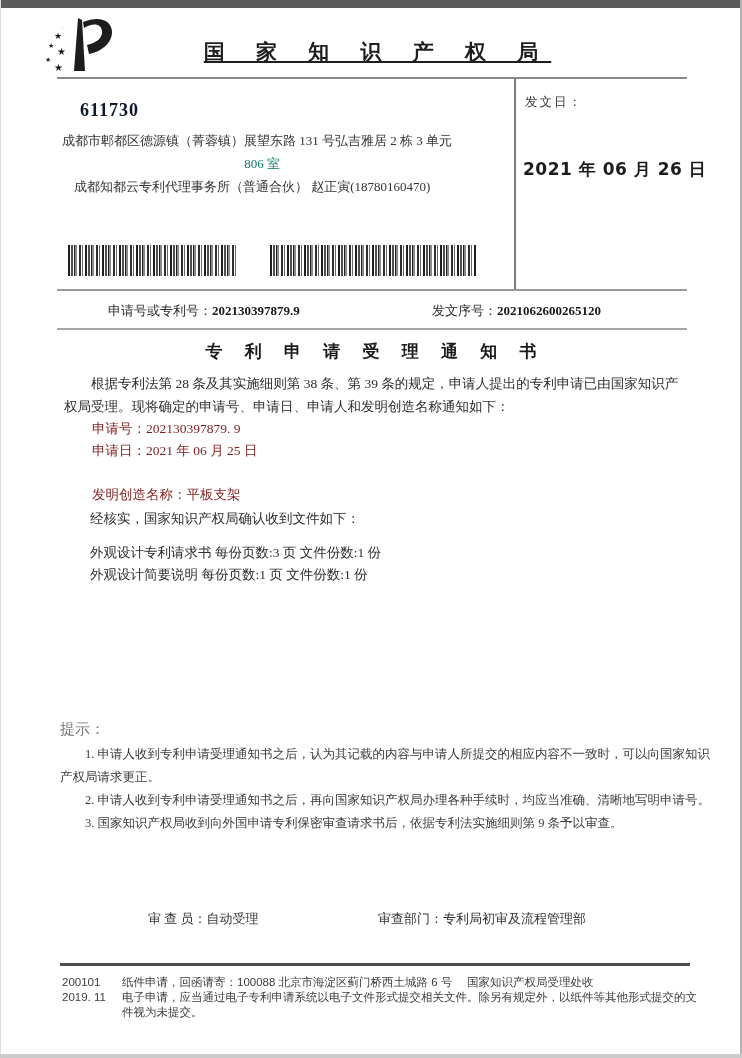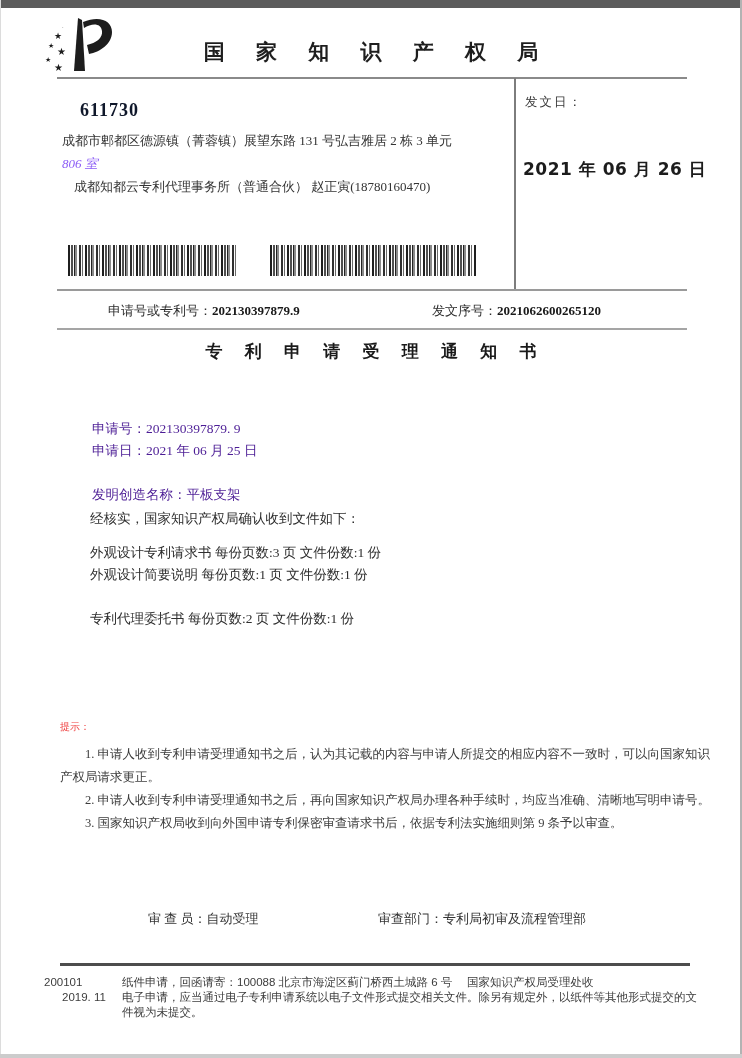--- a/index.html
+++ b/index.html
@@ -21,35 +21,36 @@
   .scan-bottom { position:absolute; left:0; bottom:0; width:742px; height:4px; background:#cccccc; }
 
   .abs { position: absolute; }
 
   .org-title {
     left: 0; top: 38px; width: 742px;
     text-align: center;
     font-size: 21px; font-weight: bold;
     letter-spacing: 13px; text-indent: 13px;
     color: #1e1e1e;
+    text-decoration: underline;
   }
   .rule { background: #8a8a8a; }
   .rule-top      { left: 57px; top: 77px;  width: 630px; height: 2px; }
   .rule-mid1     { left: 57px; top: 289px; width: 630px; height: 2px; background:#9a9a9a; }
   .rule-mid2     { left: 57px; top: 328px; width: 630px; height: 1.5px; background:#a5a5a5; }
   .vline-datebox { left: 514px; top: 78px; width: 2px; height: 212px; background:#7d7d7d; }
 
   .date-label { left: 525px; top: 94px;  font-size: 12.5px; color:#3a3a3a; letter-spacing:2px;}
   .date-value { left: 523px; top: 158px; font-size: 17px; font-weight: 600;
                 font-family: "DejaVu Sans", sans-serif; letter-spacing: 0.5px; color:#1c1c1c;text-align:center; }
 
   .postal-code { left: 80px; top: 100px; font-size: 18px; font-weight: bold; color:#0f172a;
                  font-family: "Liberation Serif", serif; letter-spacing:1px; }
   .addr1 { left: 62px; top: 132px; width: 400px; font-size: 13px; color:#333; }
-  .addr2 { left: 62px; top: 155px; width: 400px; font-size: 13px; color:#8b5cf6;font-style:italic; }
+  .addr2 { left: 62px; top: 155px; width: 400px; font-size: 13px; text-align: center; color:#0f766e; }
   .addr3 { left: 74px; top: 178px; width: 420px; font-size: 13px; color:#333; }
 
   .barcode {
     top: 245px; height: 31px;
     background: repeating-linear-gradient(90deg,
       #1f1f1f 0px, #1f1f1f 2px, #fdfdfd 2px, #fdfdfd 3px,
       #4f4f4f 3px, #4f4f4f 5px, #fdfdfd 5px, #fdfdfd 6px,
       #242424 6px, #242424 7px, #8a8a8a 7px, #8a8a8a 9px,
       #fdfdfd 9px, #fdfdfd 11px, #303030 11px, #303030 13px,
       #fdfdfd 13px, #fdfdfd 14px, #6a6a6a 14px, #6a6a6a 15px,
@@ -66,40 +67,40 @@
 
   .doc-title {
     left: 0; top: 340px; width: 742px;
     text-align: center; font-size: 17px; font-weight: bold;
     letter-spacing: 9px; text-indent: 9px; color:#1a1a1a;
   }
 
   .body-text { font-size: 13.5px; line-height: 23px; color:#2e2e2e; }
   .intro { left: 64px; top: 372px; width: 625px; text-indent: 2em; }
 
-  .field-line { left: 92px; font-size: 13.5px; color:#4c1d95; }
+  .field-line { left: 92px; font-size: 13.5px; color:#7f1d1d; }
   .f0 { top: 420px; } .f1 { top: 442px; } .f2 { top: 464px; } .f3 { top: 486px; }
 
   .recv  { left: 90px; top: 510px; font-size: 13.5px; color:#2e2e2e;text-align:right; }
   .d0 { top: 532px; } .d1 { top: 554px; } .d2 { top: 576px; } .d3 { top: 598px; }
   .doc-line { left: 90px; font-size: 13.5px; color:#2e2e2e;margin-top:12px; }
 
-  .hints-title { left: 60px; top: 720px; font-size: 10px; color:#ef4444; }
+  .hints-title { left: 60px; top: 720px; font-size: 15px; color:#737373; }
   .hint { left: 60px; width: 652px; font-size: 12.5px; line-height: 23px;
           text-indent: 2em; color:#3c3c3c; }
   .h0 { top: 743px; } .h1 { top: 789px; } .h2 { top: 812px; }
 
   .signoff { top: 910px; font-size: 13px; color:#343434; }
   .sign-examiner { left: 112px; margin-left: 36px; }
   .sign-dept     { left: 378px; }
 
   .rule-footer { left: 60px; top: 963px; width: 630px; height: 2.5px; background:#4d4d4d; }
   .footer-font { font-family: "Liberation Sans", "DejaVu Sans", sans-serif;
                  font-size: 11.5px; color:#3d3d3d; line-height: 15px; }
-  .code0 { left: 44px; top: 975px; }
+  .code0 { left: 62px; top: 975px; }
   .code1 { left: 62px; top: 990px; }
   .fline0 { left: 122px; top: 975px; width: 575px; }
   .fline1 { left: 122px; top: 990px; width: 575px; }
 
   .logo { position:absolute; left: 42px; top: 13px; }
 </style>
 </head>
 <body>
 
 <div id="page">
@@ -140,35 +141,35 @@
   <div class="abs num-row num-app">
     <span class="num-label">申请号或专利号：</span><span class="num-value">202130397879.9</span>
   </div>
   <div class="abs num-row num-serial">
     <span class="num-label">发文序号：</span><span class="num-value">2021062600265120</span>
   </div>
 
   <div class="abs rule rule-mid2"></div>
 
   <div class="abs doc-title">专 利 申 请 受 理 通 知 书</div>
+  <div class="abs body-text intro">根据专利法第 28 条及其实施细则第 38 条、第 39 条的规定，申请人提出的专利申请已由国家知识产权局受理。现将确定的申请号、申请日、申请人和发明创造名称通知如下：</div>
 
   <div class="abs field-line f0">
     <span>申请号：</span><span>202130397879. 9</span>
   </div>
   <div class="abs field-line f1">
     <span>申请日：</span><span>2021 年 06 月 25 日</span>
   </div>
   <div class="abs field-line f3">
     <span>发明创造名称：</span><span>平板支架</span>
   </div>
 
   <div class="abs recv">经核实，国家知识产权局确认收到文件如下：</div>
   <div class="abs doc-line d0">外观设计专利请求书 每份页数:3 页  文件份数:1 份</div>
   <div class="abs doc-line d1">外观设计简要说明 每份页数:1 页  文件份数:1 份</div>
-  <div class="abs doc-line d3">专利代理委托书 每份页数:2 页  文件份数:1 份</div>
 
   <div class="abs hints-title">提示：</div>
   <div class="abs hint h0">1. 申请人收到专利申请受理通知书之后，认为其记载的内容与申请人所提交的相应内容不一致时，可以向国家知识产权局请求更正。</div>
   <div class="abs hint h1">2. 申请人收到专利申请受理通知书之后，再向国家知识产权局办理各种手续时，均应当准确、清晰地写明申请号。</div>
   <div class="abs hint h2">3. 国家知识产权局收到向外国申请专利保密审查请求书后，依据专利法实施细则第 9 条予以审查。</div>
 
   <div class="abs signoff sign-examiner">
     <span>审 查 员：</span><span>自动受理</span>
   </div>
   <div class="abs signoff sign-dept">

